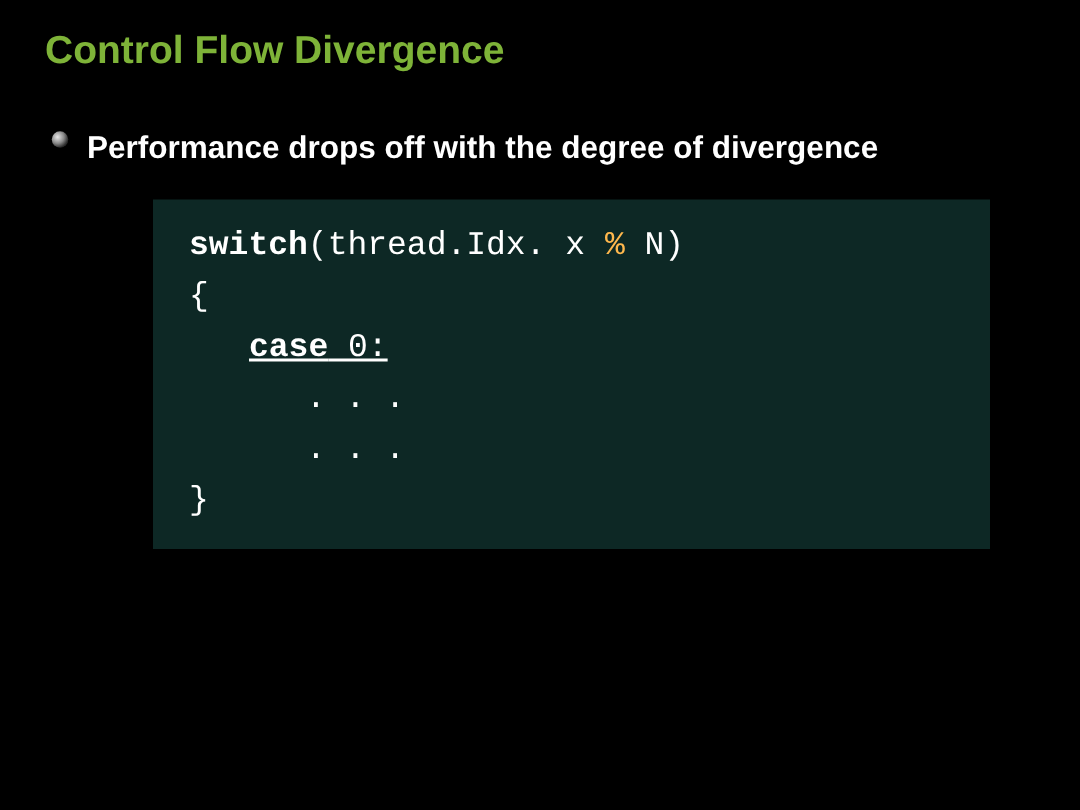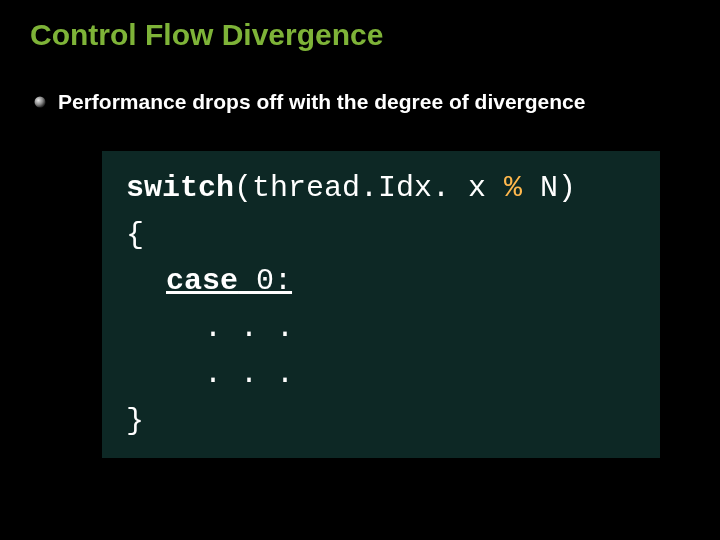--- a/index.html
+++ b/index.html
@@ -14,29 +14,28 @@
       font-family: Arial, Helvetica, sans-serif;
       overflow: hidden;
     }
     .slide {
       width: 100%;
       height: 100%;
       padding: 18px 30px;
     }
     .title {
       color: #7EB338;
-      font-size: 30px;
+      font-size: 26px;
       font-weight: bold;
       margin-bottom: 38px;
     }
     .bullet-row {
       display: flex;
-      align-items: center;
       margin-left: 4px;
-      margin-bottom: 37px;
+      margin-bottom: 22px;
     }
     .bullet-icon {
       width: 12px;
       height: 12px;
       margin-right: 12px;
       flex-shrink: 0;
     }
     .bullet-icon svg {
       display: block;
     }
@@ -44,21 +43,21 @@
       color: #ffffff;
       font-size: 21px;
       font-weight: bold;
     }
     .code-block {
       background: #0d2825;
       margin-left: 72px;
       margin-right: 30px;
       padding: 14px 20px 14px 24px;
       font-family: "Courier New", Courier, monospace;
-      font-size: 30px;
+      font-size: 22px;
       font-weight: bold;
       color: #ffffff;
       line-height: 1.55;
     }
     .kw {
       color: #ffffff;
       font-weight: bold;
     }
     .plain {
       color: #ffffff;

